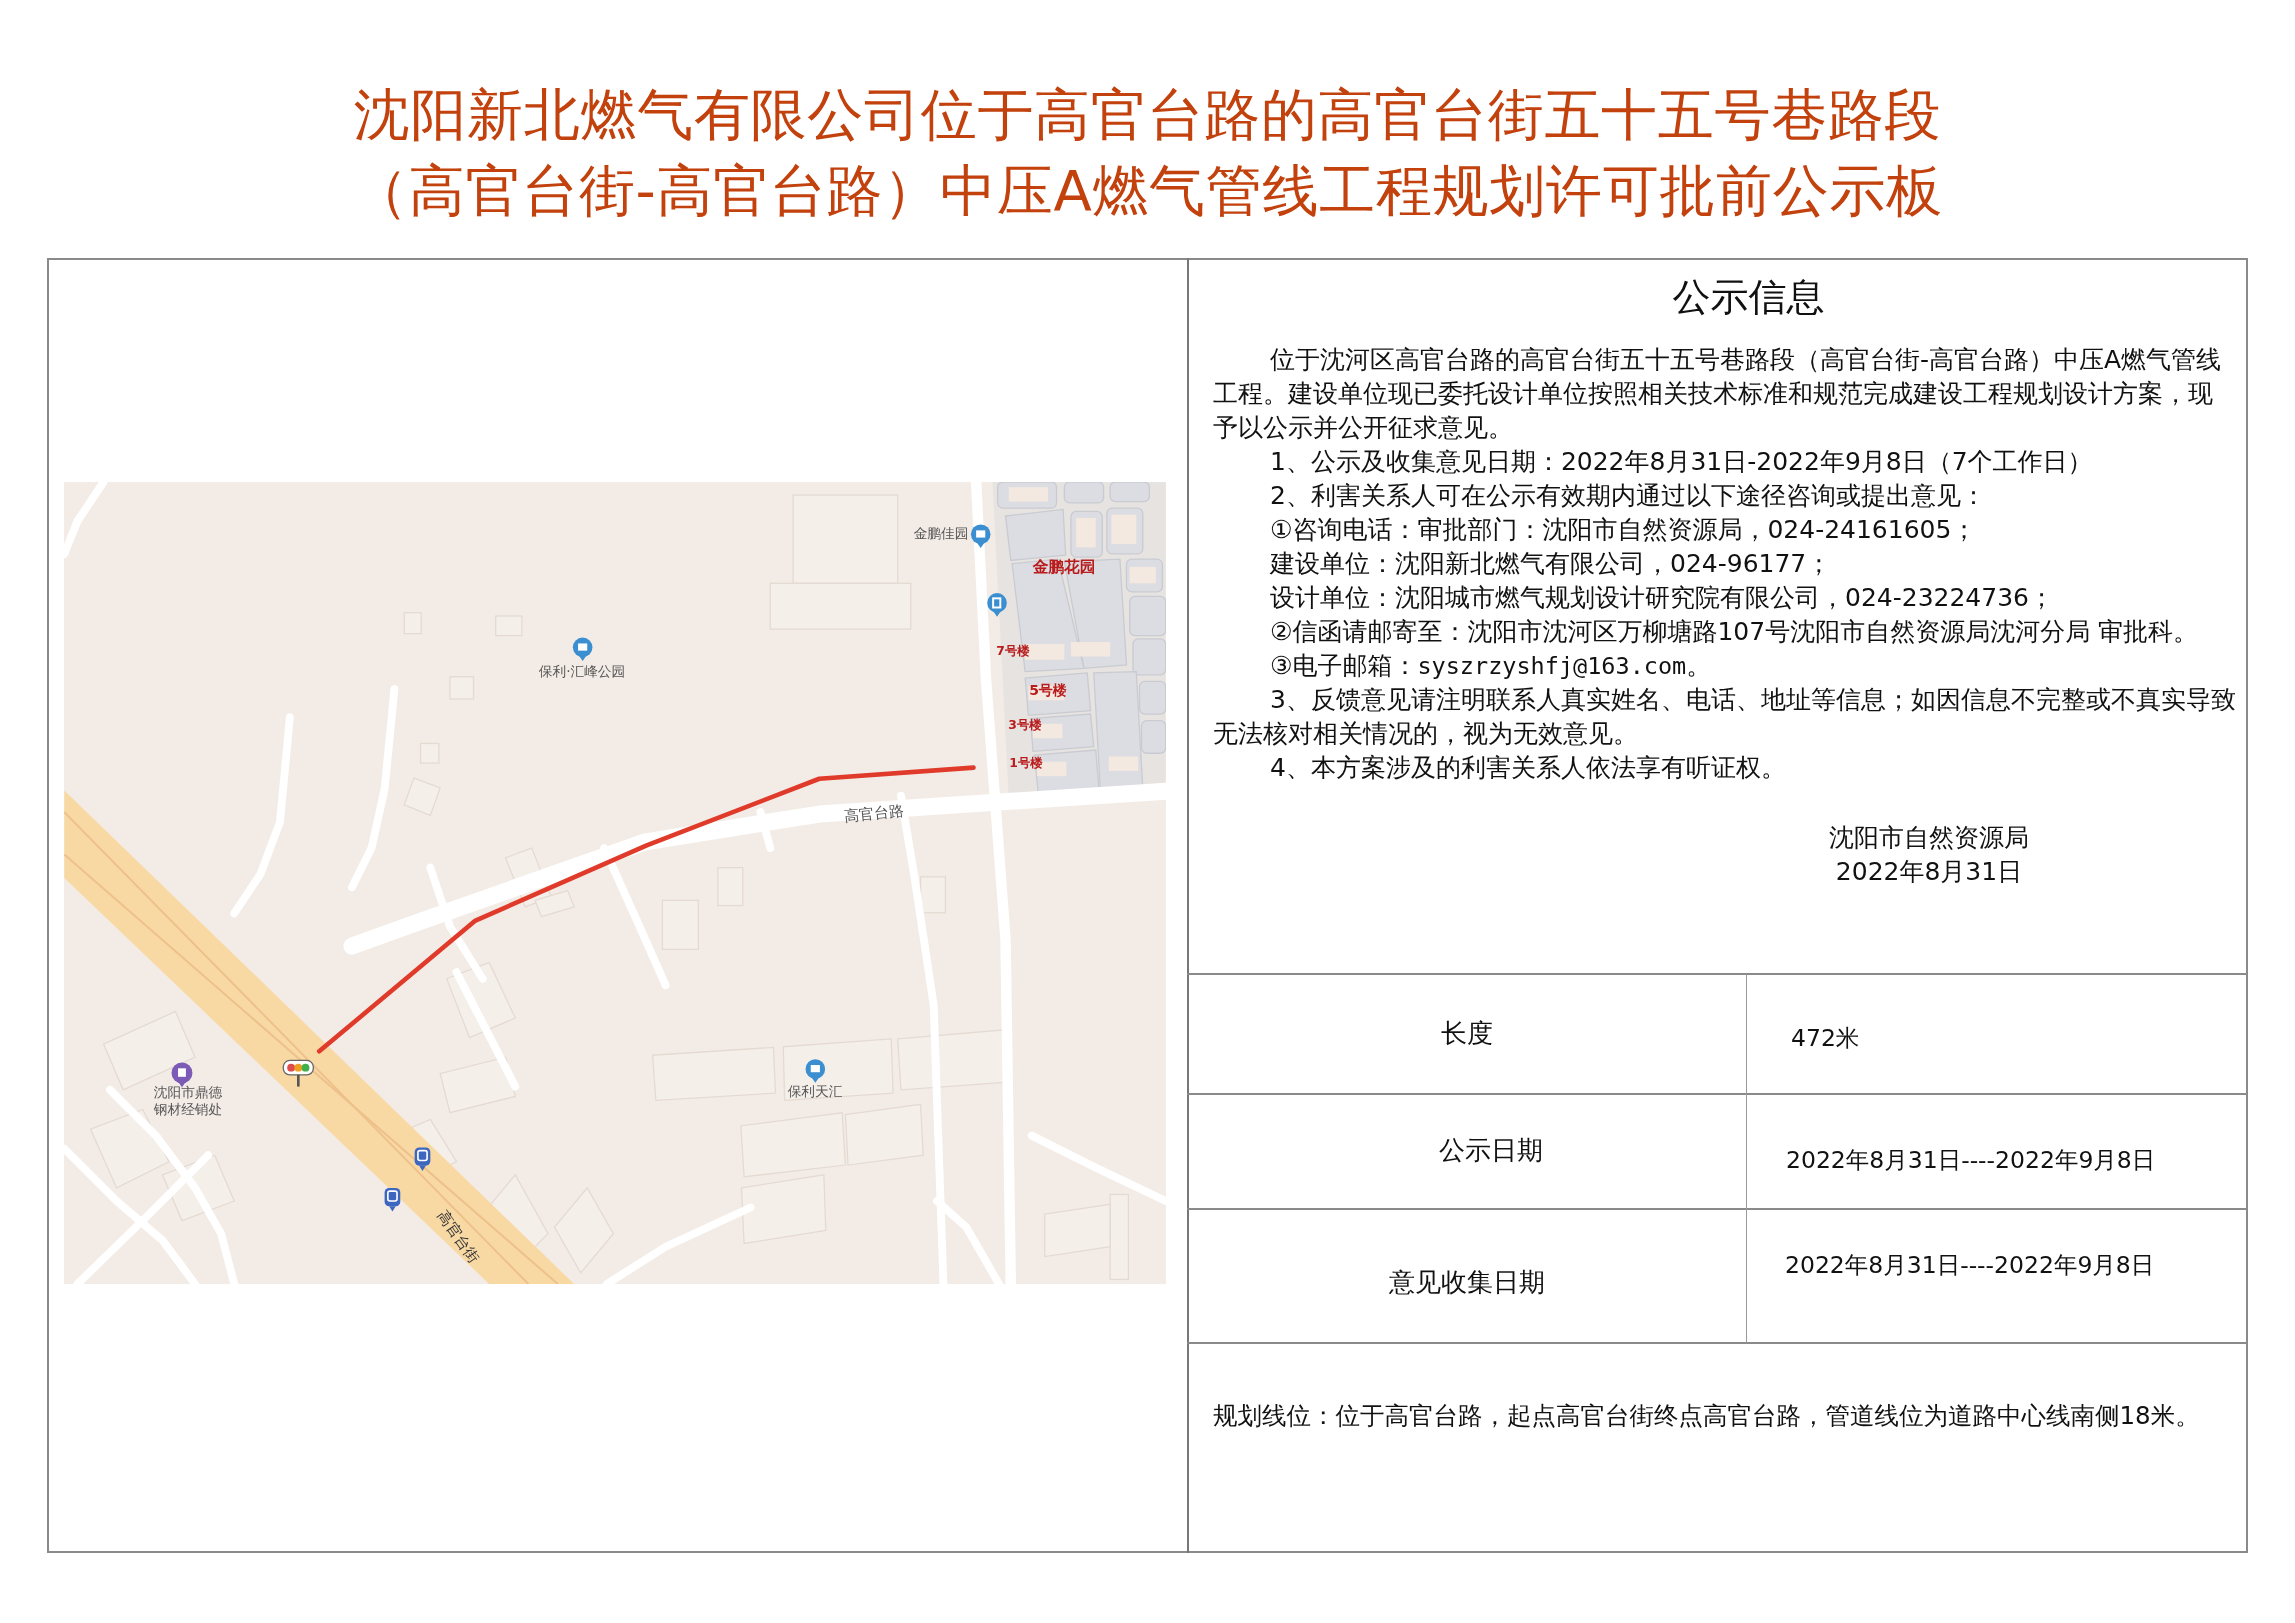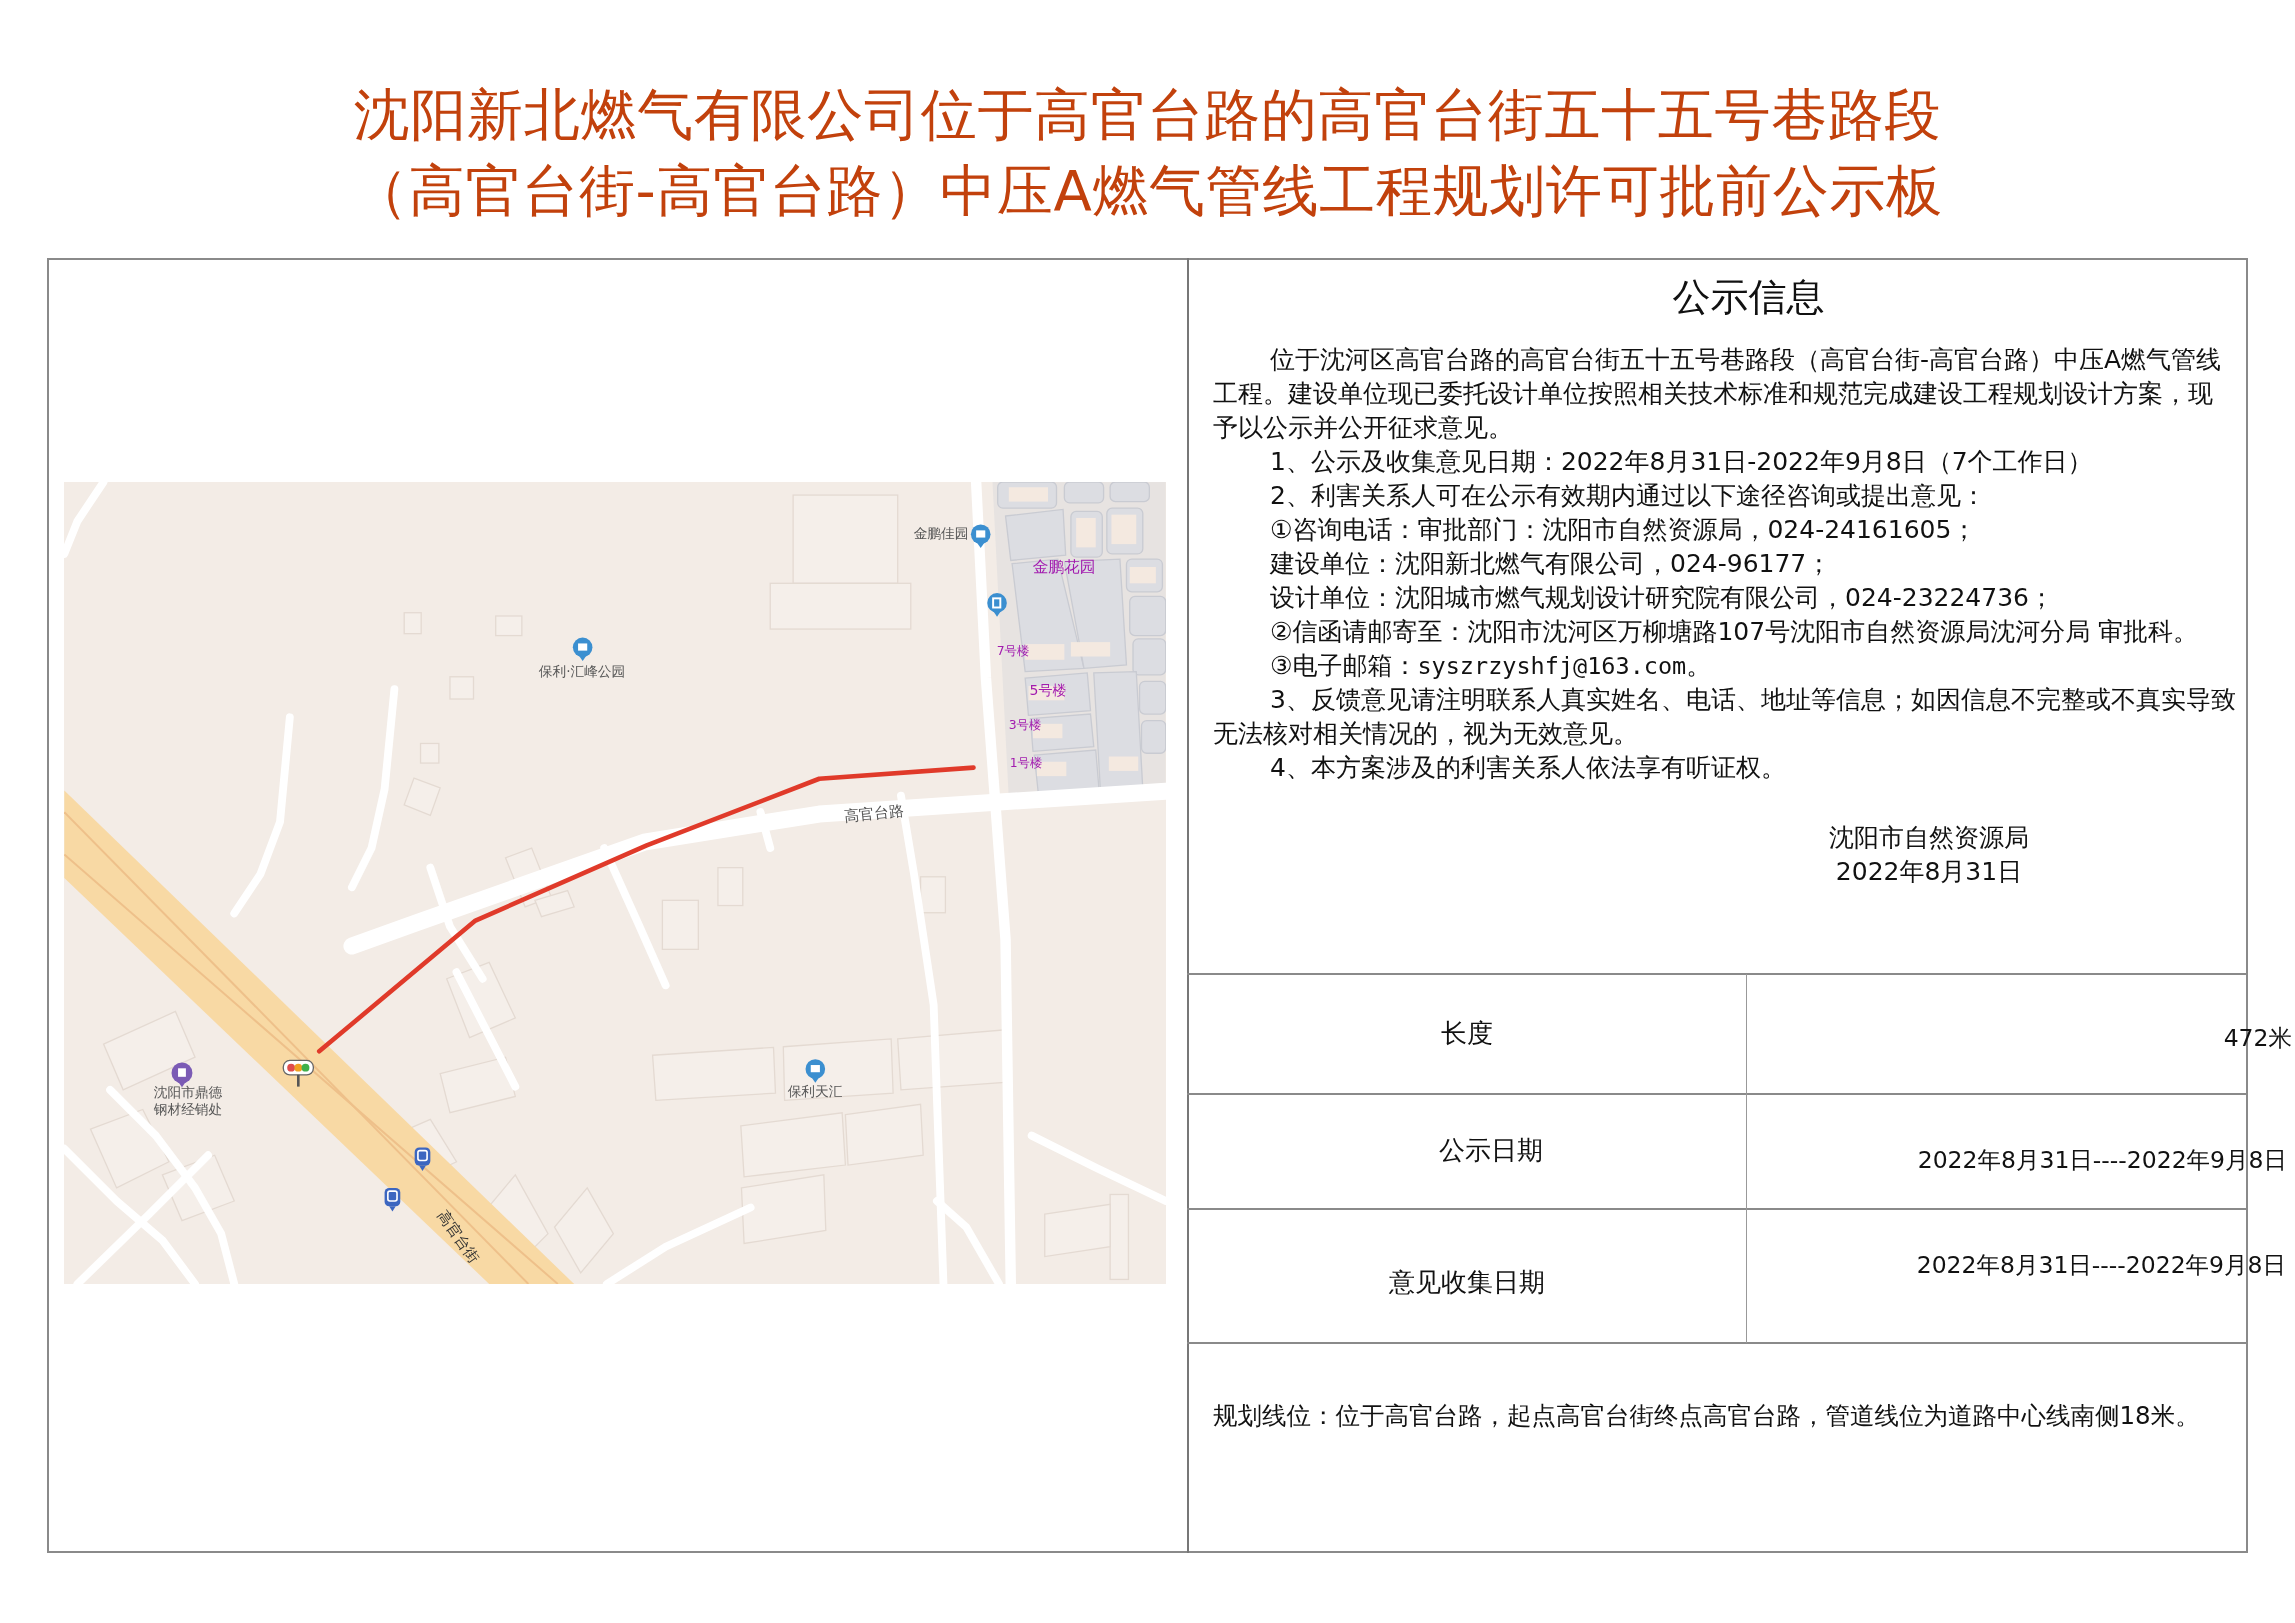--- a/index.html
+++ b/index.html
@@ -22,21 +22,21 @@
   }
   .map {
     position: absolute; left: 64px; top: 482px; width: 1102px; height: 802px;
     overflow: hidden; background: #f3ece6;
   }
   .map svg { display: block; }
   .map-label {
     position: absolute; font-size: 13.7px; color: #555; white-space: nowrap;
     transform: translate(-50%, -50%); line-height: 1;
   }
-  .map-label.grey { color: #a21caf; font-size: 15.7px; }
+  .map-label.grey { color: #b91c1c; font-size: 15.7px; font-weight: bold; }
   .map-label.road { color: #555; font-size: 15px; }
   .panel-title {
     position: absolute; left: 1189px; width: 1059px; top: 278px;
     text-align: center; font-size: 38px; line-height: 39px; padding-left: 30px;
   }
   .panel-body {
     position: absolute; left: 1213px; width: 1023px; top: 343px;
     font-size: 25px; line-height: 34px;
   }
   .panel-body p { margin: 0; text-indent: 57px; }
@@ -45,21 +45,21 @@
     position: absolute; left: 1674px; width: 510px; top: 821px;
     text-align: center; font-size: 25px; line-height: 34px;
   }
   .hline { position: absolute; height: 2px; background: #8a8a8a; left: 1187px; width: 1060px; }
   .vline { position: absolute; width: 1.3px; background: #999; left: 1746px; }
   .cell {
     position: absolute; display: flex; align-items: center;
     font-size: 26px;
   }
   .cell.label { left: 1189px; width: 556px; justify-content: center; }
-  .cell.value { left: 1747px; width: 501px; justify-content: flex-end; }
+  .cell.value { left: 1747px; width: 501px; justify-content: flex-start; }
   .cell.value span { font-size: 23.5px; }
   .footer-note {
     position: absolute; left: 1213px; top: 1399px; font-size: 24.5px; line-height: 33px; white-space: nowrap;
   }
 </style>
 </head>
 <body>
 
 <div class="title">
   <span class="line">沈阳新北燃气有限公司位于高官台路的高官台街五十五号巷路段</span>

